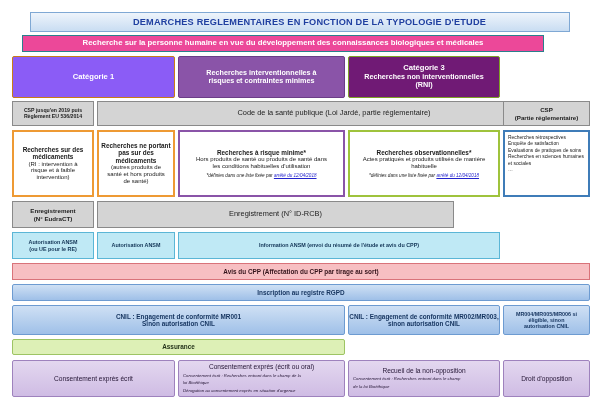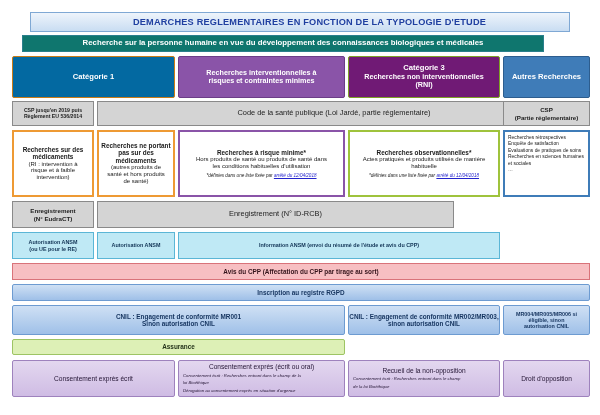--- a/index.html
+++ b/index.html
@@ -31,36 +31,36 @@
     border: 1px solid #7fa8d4;
     background: linear-gradient(#eef4fb, #c9ddf2);
     color: #1f3fa0;
     font-weight: bold;
     font-size: 9.2px;
     letter-spacing: .2px;
   }
   
   #subtitle {
     border: 1px solid #2a7f8c;
-    background: #0f766e;
+    background: #ec4899;
     color: #ffffff;
     font-weight: bold;
     font-size: 7.8px;
   }
 
   
   .cat {
     color: #ffffff;
     font-size: 7.4px;
     font-weight: bold;
     border-radius: 2px;
   }
   .cat .t1 { font-size: 7.6px; }
   .cat .t2 { font-weight: bold; font-size: 7.2px; }
-  #cat1 { background: #0369a1; border: 1px solid #c97c18; }
+  #cat1 { background: #8b5cf6; border: 1px solid #c97c18; }
   #cat2 { background: #8a54a8; border: 1px solid #6c3d87; }
   #cat3 { background: #701a75; border: 1px solid #7fa026; }
   #cat4 { background: #3f7cb8; border: 1px solid #2d5d8e; }
 
   
   .grey {
     background: #d4d4d4;
     border: 1px solid #8a8a8a;
     color: #222222;
     font-size: 7.4px;
@@ -170,23 +170,20 @@
   </div>
   <div id="cat2" class="box cat" style="left:178px; top:56px; width:167px; height:42px;">
     <span class="ln t2">Recherches interventionnelles à</span>
     <span class="ln t2">risques et contraintes minimes</span>
   </div>
   <div id="cat3" class="box cat" style="left:348px; top:56px; width:152px; height:42px;">
     <span class="ln t1">Catégorie 3</span>
     <span class="ln t2">Recherches non interventionnelles</span>
     <span class="ln t2">(RNI)</span>
   </div>
-  <div id="cat4" class="box cat" style="left:503px; top:56px; width:87px; height:42px;">
-    <span class="ln t1">Autres Recherches</span>
-  </div>
 
   <div class="box grey small" style="left:12px; top:101px; width:82px; height:25px;">
     <span class="ln">CSP jusqu'en 2019 puis</span>
     <span class="ln">Règlement EU 536/2014</span>
   </div>
   <div class="box grey" style="left:97px; top:101px; width:474px; height:25px;">
     <span class="ln">Code de la santé publique (Loi Jardé, partie réglementaire)</span>
   </div>
   <div class="box grey med" style="left:503px; top:101px; width:87px; height:25px;">
     <span class="ln">CSP</span>

